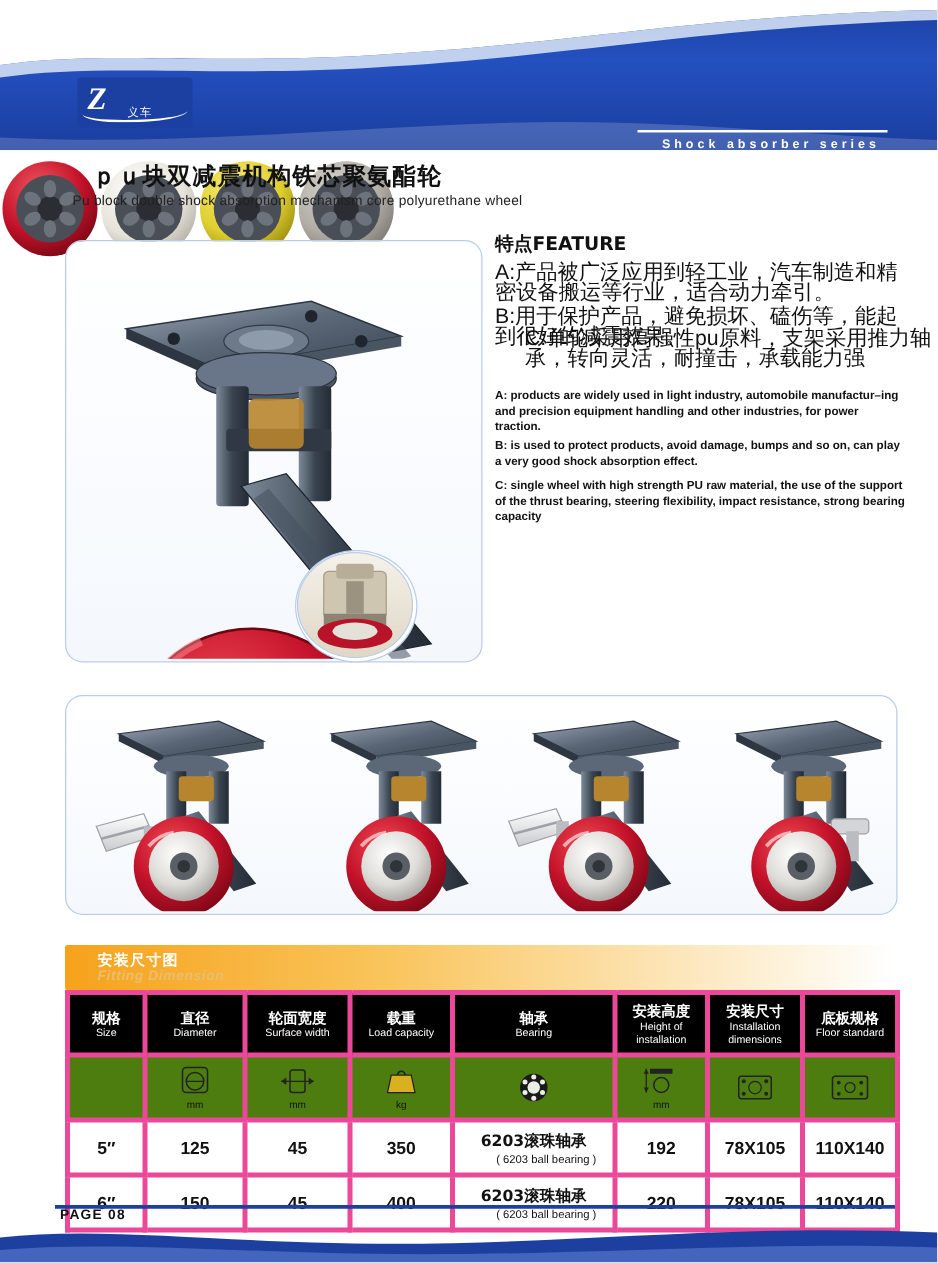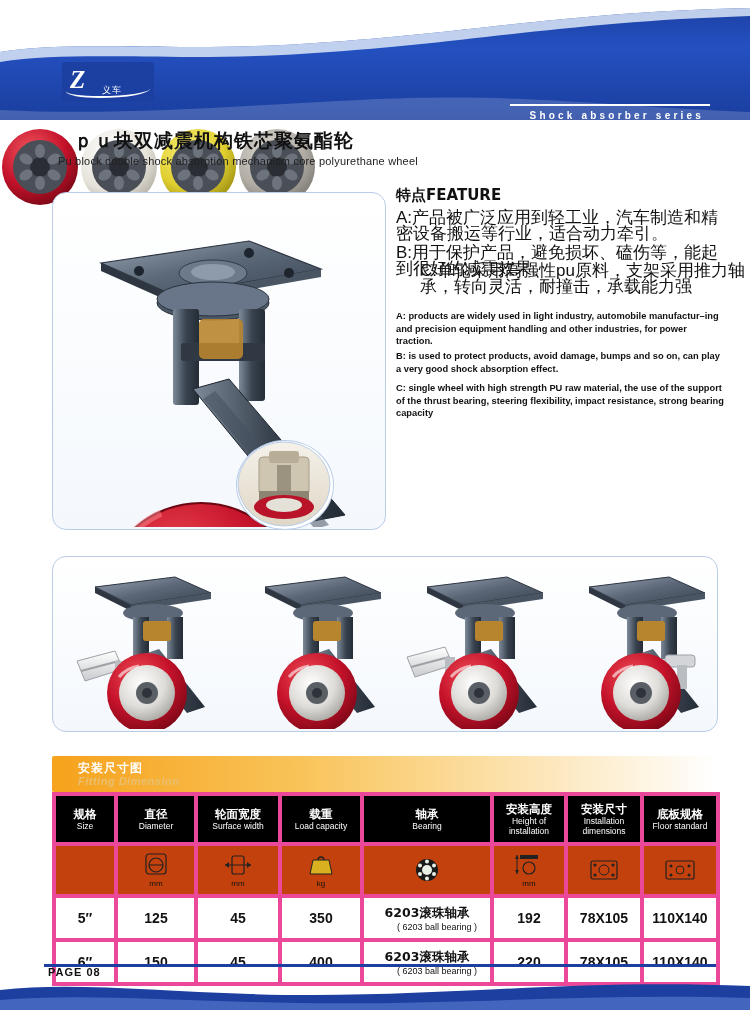--- a/index.html
+++ b/index.html
@@ -209,21 +209,21 @@
     font-family: "DejaVu Sans", sans-serif;
     line-height: 14px;
   }
   .th-en {
     display: block;
     font-size: 8.5px;
     font-weight: normal;
     line-height: 10px;
   }
   .icon-row td {
-    background: #c2410c;
+    background: #4d7c0f;
     height: 48px;
     padding: 0;
   }
   .icon-cell {
     display: flex;
     flex-direction: column;
     align-items: center;
     justify-content: center;
     height: 46px;
   }

